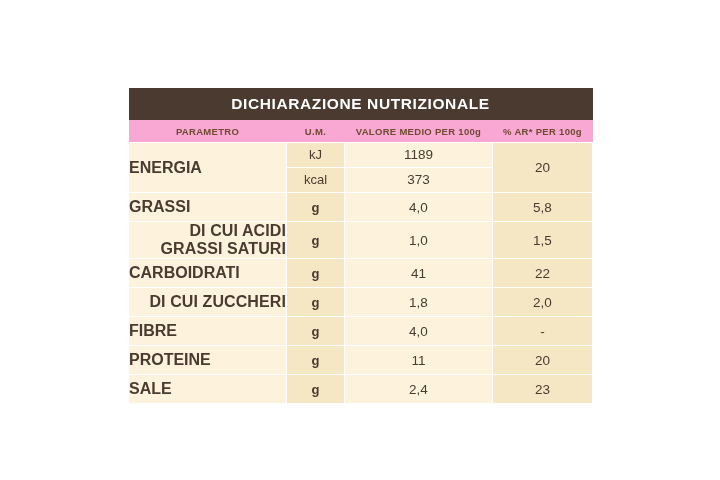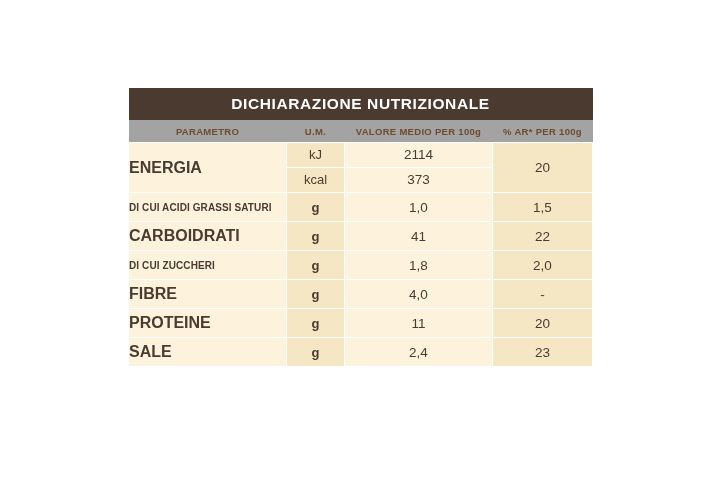--- a/index.html
+++ b/index.html
@@ -36,21 +36,21 @@
     color: #ffffff;
     text-align: center;
     font-size: 15.5px;
     font-weight: bold;
     letter-spacing: 0.6px;
     height: 32px;
     vertical-align: middle;
   }
   
   .head-row td {
-    background: #a3a3a3;
+    background: #f9a8d4;
     color: #6d4b2f;
     font-size: 9.5px;
     font-weight: bold;
     text-align: center;
     letter-spacing: 0.3px;
     height: 22px;
     vertical-align: middle;
   }
   
   .nutri-table tbody tr td {
@@ -58,21 +58,21 @@
     vertical-align: middle;
     height: 28px;
   }
   .c-param {
     background: #fdf3dc;
     color: #4a3a30;
     padding-left: 14px;
     font-weight: bold;
   }
   .c-param.big { font-size: 16px; }
-  .c-param.small { font-size: 10px; letter-spacing: 0.1px; }
+  .c-param.small { font-size: 16px; letter-spacing: 0.1px; text-align: right; }
   .c-um {
     background: #f6e7c4;
     color: #4a3a30;
     text-align: center;
     font-size: 13px;
     font-weight: bold;
   }
   .c-val {
     background: #fdf3dc;
     color: #4a3a30;
@@ -141,27 +141,33 @@
       <tr class="row-energy">
         <td class="c-param big">ENERGIA</td>
         <td class="c-um energy">
           <div class="energy-stack">
             <div class="energy-sub first">kJ</div>
             <div class="energy-sub">kcal</div>
           </div>
         </td>
         <td class="c-val energy">
           <div class="energy-stack">
-            <div class="energy-sub first">2114</div>
+            <div class="energy-sub first">1189</div>
             <div class="energy-sub">373</div>
           </div>
         </td>
         <td class="c-ar">20</td>
       </tr>
 
+      <tr>
+        <td class="c-param big">GRASSI</td>
+        <td class="c-um">g</td>
+        <td class="c-val">4,0</td>
+        <td class="c-ar">5,8</td>
+      </tr>
 
       <tr>
         <td class="c-param small">DI CUI ACIDI GRASSI SATURI</td>
         <td class="c-um">g</td>
         <td class="c-val">1,0</td>
         <td class="c-ar">1,5</td>
       </tr>
 
       <tr>
         <td class="c-param big">CARBOIDRATI</td>

